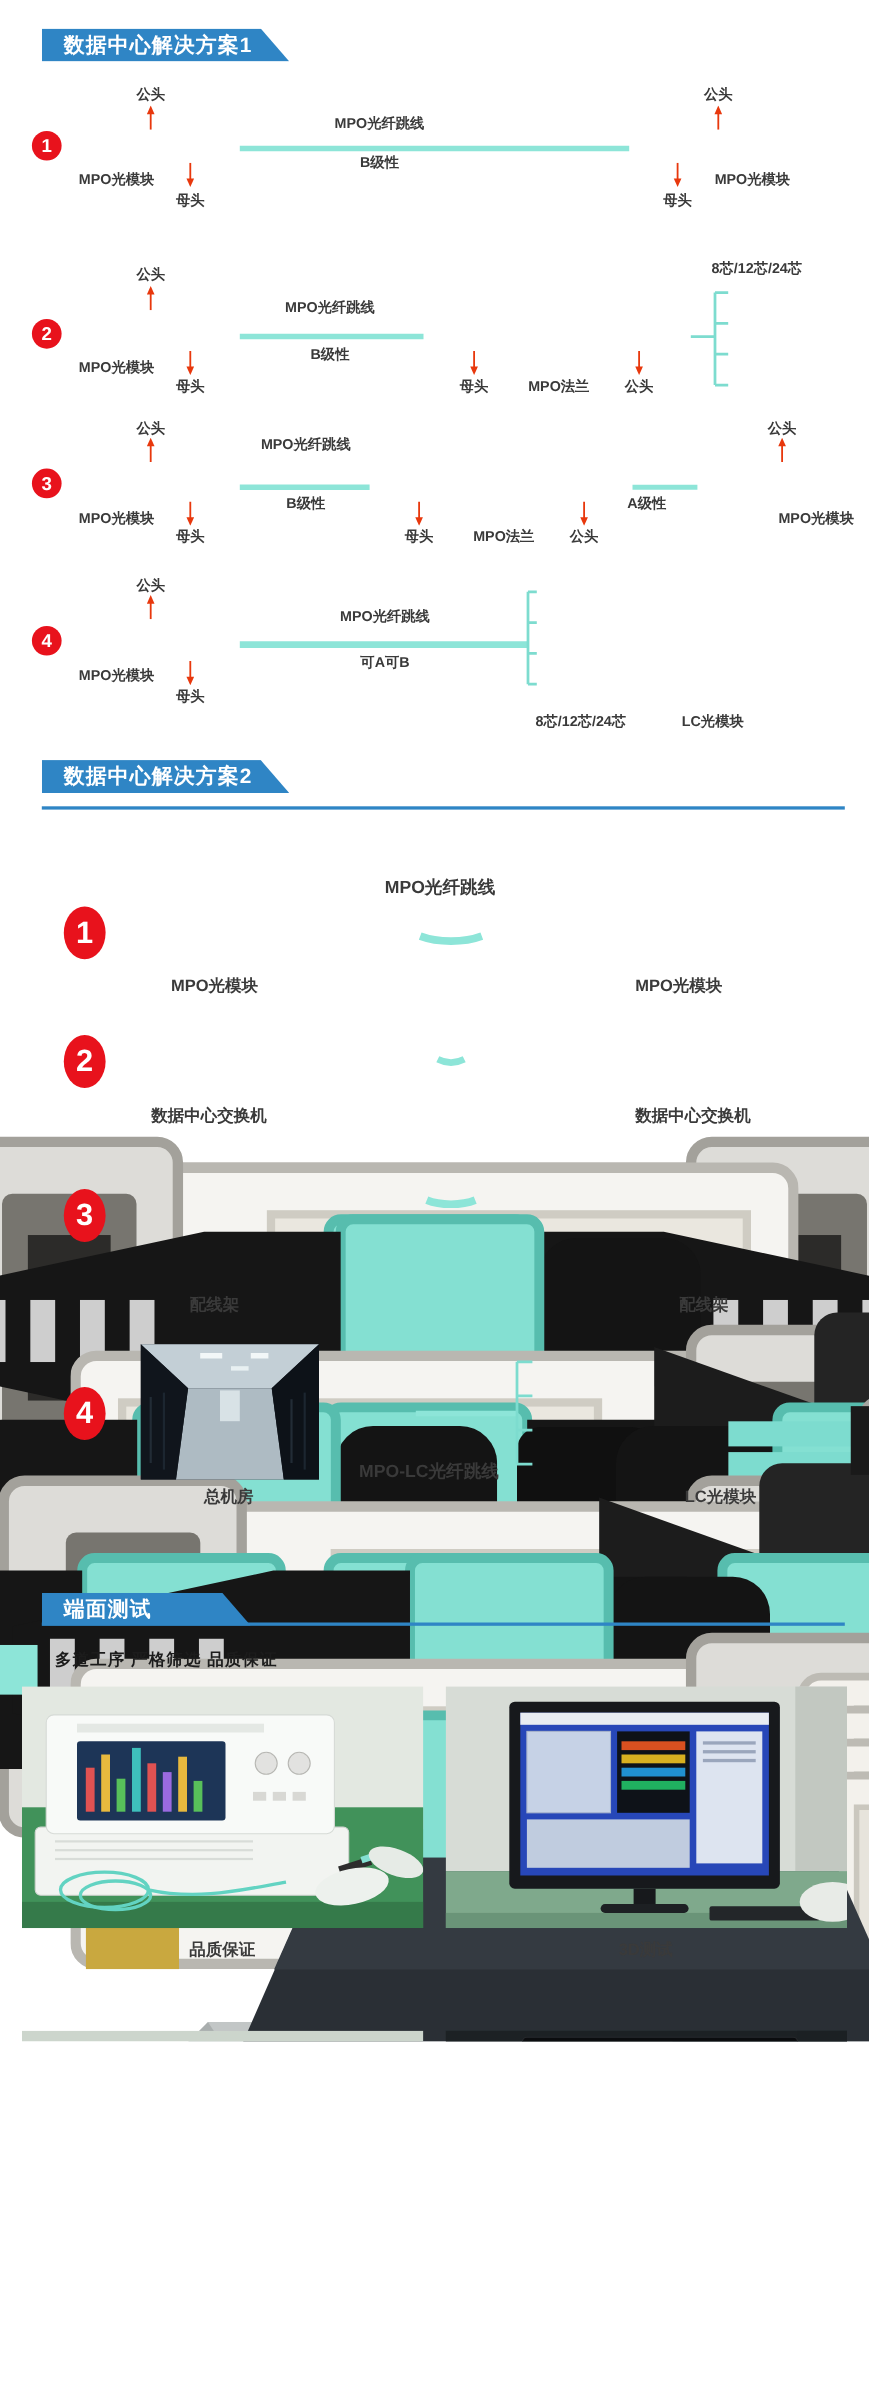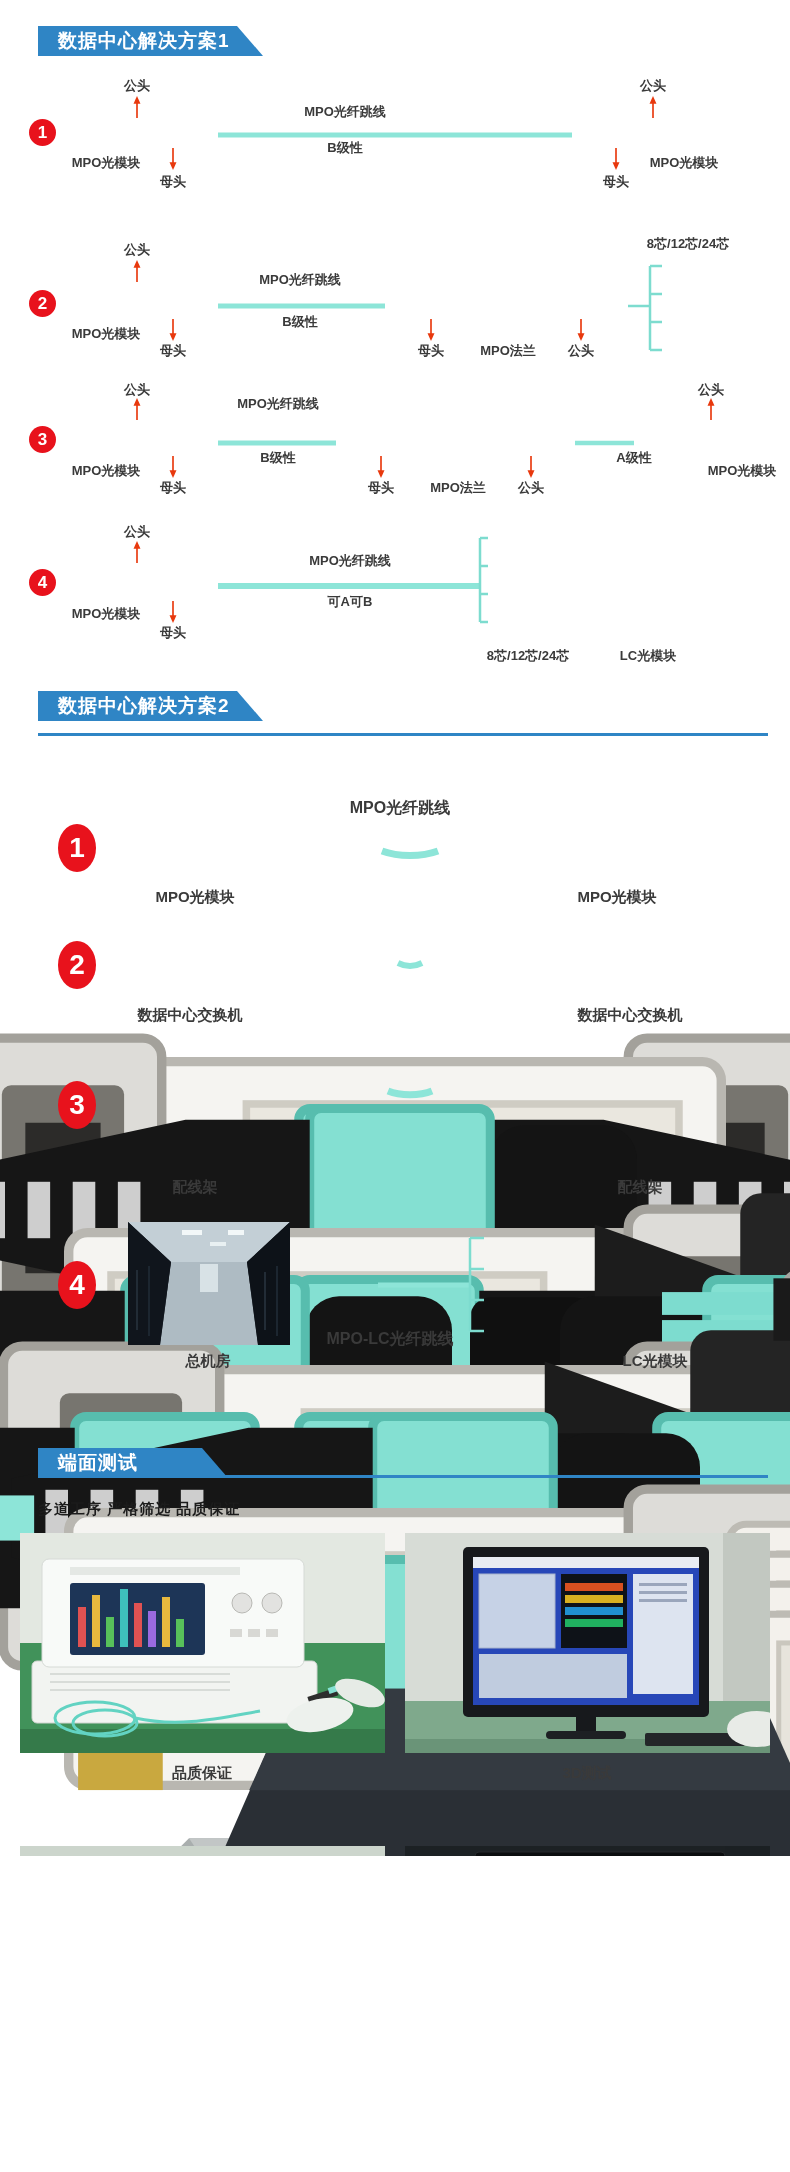--- a/index.html
+++ b/index.html
@@ -11,21 +11,21 @@
           clip-path:polygon(0 0, calc(100% - 26px) 0, 100% 100%, 0 100%);box-sizing:border-box;}
   .banner-line{position:absolute;height:3px;background:#2f85c5;}
   .lbl{position:absolute;transform:translateX(-50%);white-space:nowrap;font-weight:bold;
        color:#3a3a3a;font-size:13px;line-height:1.25;}
   .lbl.big{font-size:15px;}
   .lbl.c16{font-size:16px;}
   .marker{position:absolute;background:#e8121c;color:#ffffff;border-radius:50%;display:flex;
           align-items:center;justify-content:center;font-weight:bold;}
   .m1{width:27px;height:27px;font-size:17px;}
   .m2{width:38px;height:48px;font-size:28px;}
-  .subtitle{position:absolute;font-weight:bold;color:#1c1c1c;font-size:15px;letter-spacing:1px;}
+  .subtitle{position:absolute;font-weight:bold;color:#1c1c1c;font-size:15px;letter-spacing:1px;margin-left:12px;}
   .photo{position:absolute;width:365px;height:220px;overflow:hidden;}
 </style>
 </head>
 <body>
 
 <div class="page">
 
   <svg class="layer" width="790" height="2172" viewBox="0 0 790 2172">
     <defs>
       <pattern id="ports" width="10" height="13" patternUnits="userSpaceOnUse">
@@ -361,21 +361,21 @@
   <span class="lbl" style="left:173px;top:343px;">母头</span>
   <span class="lbl" style="left:431px;top:343px;">母头</span>
   <span class="lbl" style="left:508px;top:343px;">MPO法兰</span>
   <span class="lbl" style="left:581px;top:343px;">公头</span>
   <span class="lbl" style="left:688px;top:236px;">8芯/12芯/24芯</span>
 
   <span class="lbl" style="left:137px;top:382px;">公头</span>
   <span class="lbl" style="left:711px;top:382px;">公头</span>
   <span class="lbl" style="left:278px;top:396px;">MPO光纤跳线</span>
   <span class="lbl" style="left:278px;top:450px;">B级性</span>
-  <span class="lbl" style="left:634px;top:450px;">A级性</span>
+  <span class="lbl" style="left:588px;top:450px;">A级性</span>
   <span class="lbl" style="left:106px;top:463px;">MPO光模块</span>
   <span class="lbl" style="left:742px;top:463px;">MPO光模块</span>
   <span class="lbl" style="left:173px;top:480px;">母头</span>
   <span class="lbl" style="left:381px;top:480px;">母头</span>
   <span class="lbl" style="left:458px;top:480px;">MPO法兰</span>
   <span class="lbl" style="left:531px;top:480px;">公头</span>
 
   <span class="lbl" style="left:137px;top:524px;">公头</span>
   <span class="lbl" style="left:350px;top:553px;">MPO光纤跳线</span>
   <span class="lbl" style="left:350px;top:594px;">可A可B</span>

